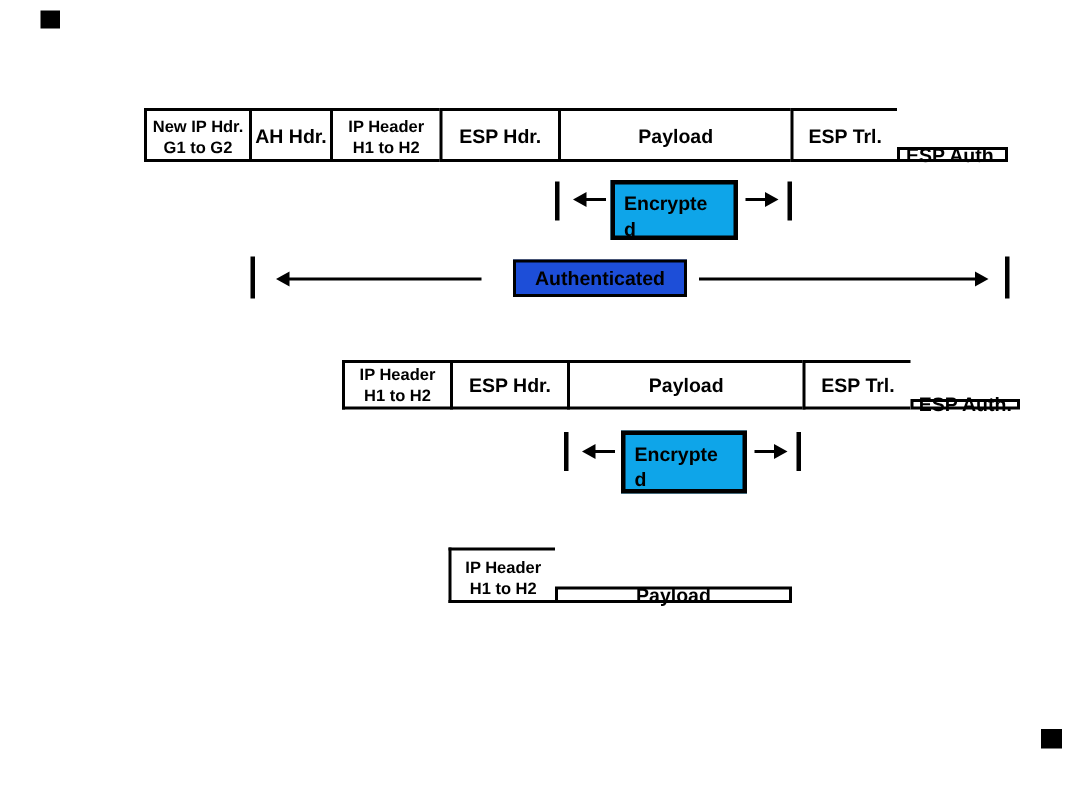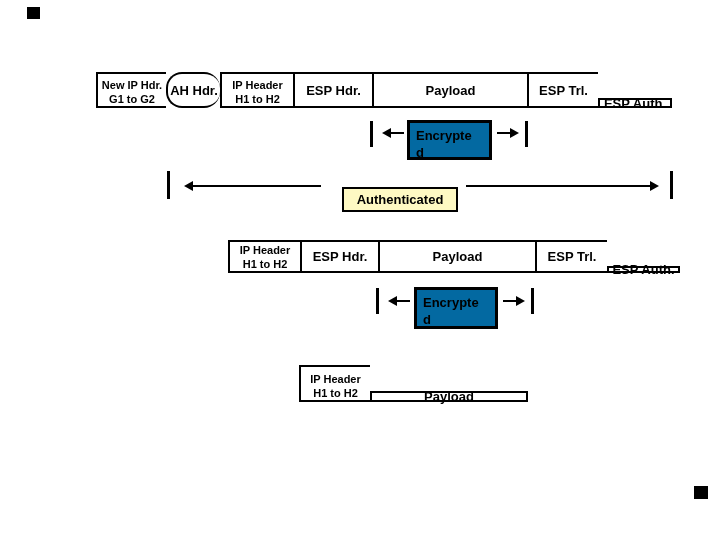--- a/index.html
+++ b/index.html
@@ -16,26 +16,26 @@
     position:absolute;top:0;bottom:0;box-sizing:border-box;
     border:2px solid #000;border-right:none;
     display:flex;flex-direction:column;justify-content:center;align-items:center;
     text-align:center;background:#fff;
   }
   .pcell.last{border-right:2px solid #000;margin-top:26px;}
   .fs-sm{font-size:11px;line-height:14px;justify-content:flex-end;}
   .fs-md{font-size:13px;line-height:15px;}
 
   .callout-box{
-    position:absolute;box-sizing:border-box;border:3px solid #000;background:#0369a1;
+    position:absolute;box-sizing:border-box;border:3px solid #000;background:#0ea5e9;
     font-size:13px;line-height:17px;text-align:left;padding:4px 0 0 6px;
   }
   .auth-box{
-    position:absolute;box-sizing:border-box;border:2px solid #000;background:#fef9c3;
-    font-size:13px;display:flex;align-items:center;justify-content:center;text-align:center;margin-top:14px;
+    position:absolute;box-sizing:border-box;border:2px solid #000;background:#1d4ed8;
+    font-size:13px;display:flex;align-items:center;justify-content:center;text-align:center;
   }
   .tick{position:absolute;width:3px;background:#000;}
 
   .arrow{position:absolute;height:10px;}
   .arrow .line{position:absolute;top:4px;height:2px;background:#000;left:0;right:0;}
   .arrow.left .line{left:8px;}
   .arrow.right .line{right:8px;}
   .arrow.left::before{
     content:"";position:absolute;left:0;top:0;width:0;height:0;
     border-top:5px solid transparent;border-bottom:5px solid transparent;border-right:9px solid #000;
@@ -51,21 +51,21 @@
 <div class="canvas">
 
   <div class="corner tl"></div>
   <div class="corner br"></div>
 
   <div class="prow" style="left:96px;top:72px;width:576px;height:36px;">
     <div class="pcell fs-sm" style="left:0;width:70px;">
       <span>New IP Hdr.</span>
       <span>G1 to G2</span>
     </div>
-    <div class="pcell fs-md" style="left:70px;width:54px;border-radius:16px;">
+    <div class="pcell fs-md" style="left:70px;width:54px;">
       <span>AH Hdr.</span>
     </div>
     <div class="pcell fs-sm" style="left:124px;width:73px;">
       <span>IP Header</span>
       <span>H1 to H2</span>
     </div>
     <div class="pcell fs-md" style="left:197px;width:79px;">
       <span>ESP Hdr.</span>
     </div>
     <div class="pcell fs-md" style="left:276px;width:155px;">

